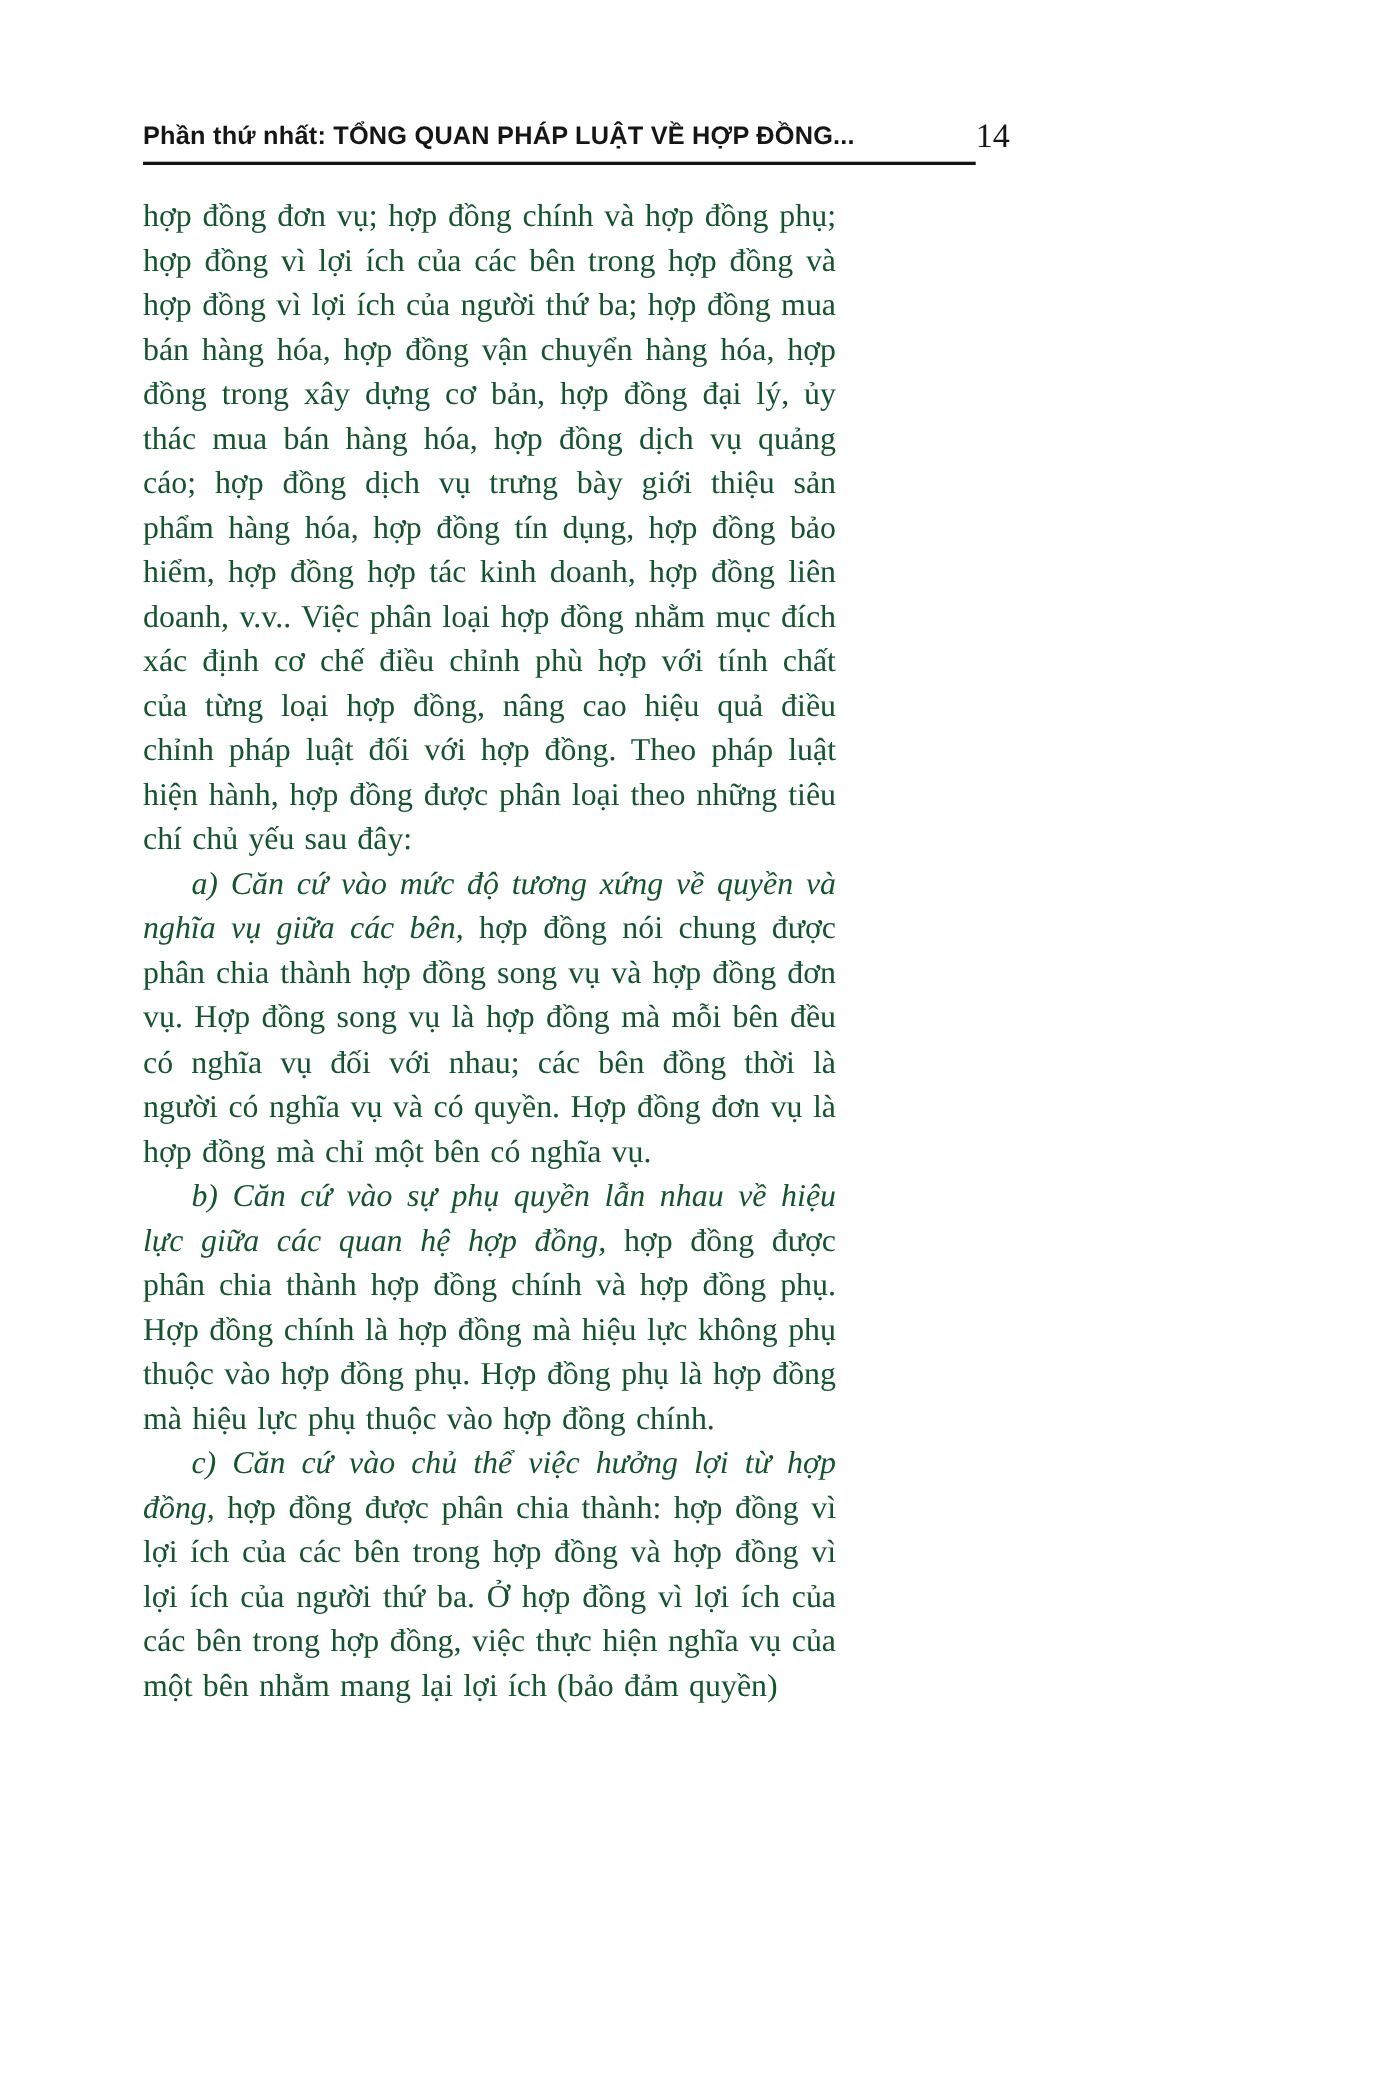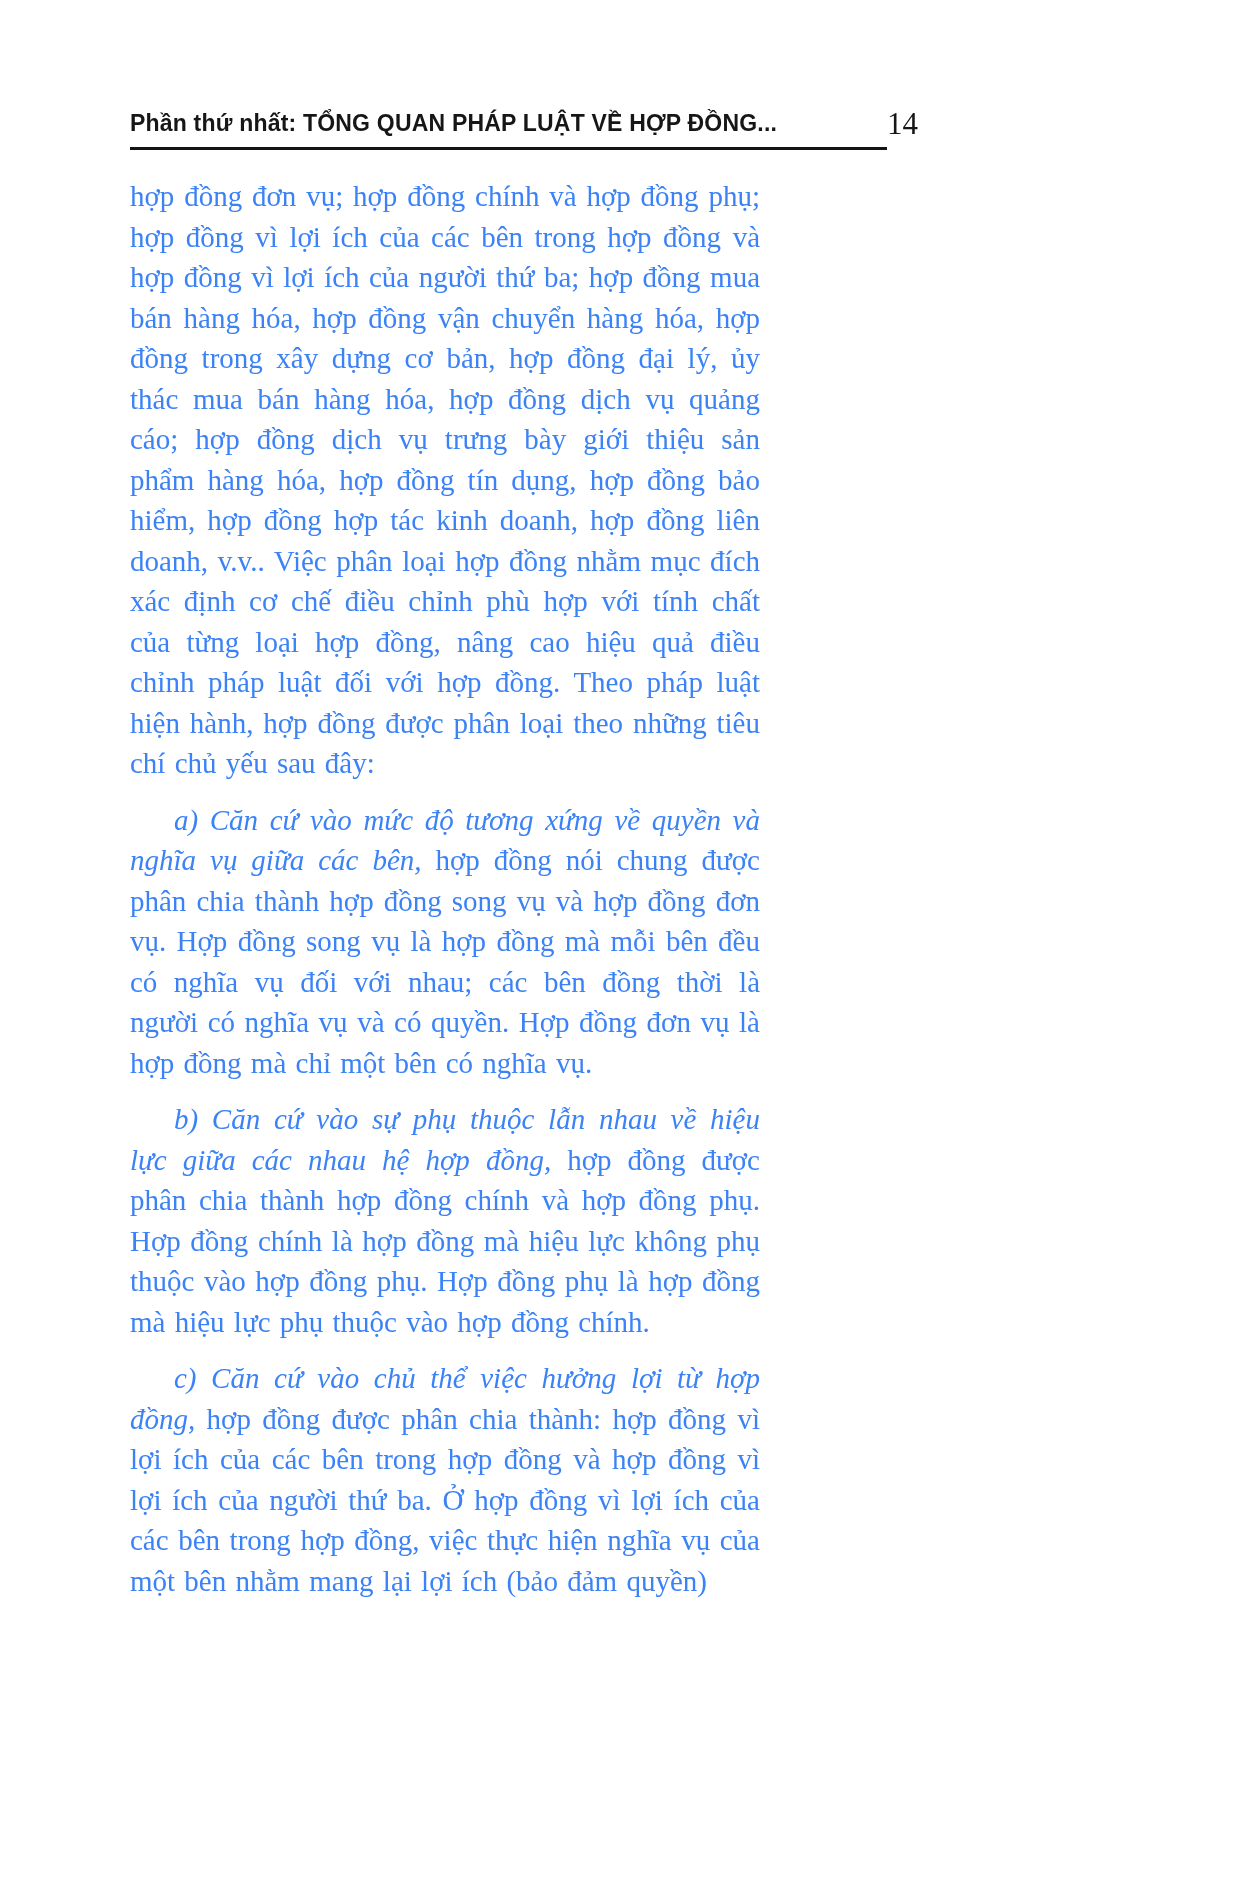--- a/index.html
+++ b/index.html
@@ -37,41 +37,40 @@
     font-family: "Liberation Serif", "DejaVu Serif", serif;
     font-size: 31px;
     color: #161616;
     padding-bottom: 8px;
   }
   .body-text {
     font-family: "Liberation Serif", "DejaVu Serif", serif;
     font-size: 29px;
     line-height: 40.5px;
     text-align: justify;
-    color: #3b82f6;
+    color: #14532d;
   }
   .para {
     margin: 0;
     word-spacing: 2px;
   }
   .para.indent {
     text-indent: 44px;
-    margin-top: 16px;
   }
   .it {
     font-style: italic;
   }
 </style>
 </head>
 <body>
 
 <div class="page">
   <div class="header">
     <div class="header-title">Phần thứ nhất: TỔNG QUAN PHÁP LUẬT VỀ HỢP ĐỒNG...</div>
     <div class="page-number">14</div>
   </div>
   <div class="body-text" id="paragraphs">
       <p class="para"><span>hợp đồng đơn vụ; hợp đồng chính và hợp đồng phụ; hợp đồng vì lợi ích của các bên trong hợp đồng và hợp đồng vì lợi ích của người thứ ba; hợp đồng mua bán hàng hóa, hợp đồng vận chuyển hàng hóa, hợp đồng trong xây dựng cơ bản, hợp đồng đại lý, ủy thác mua bán hàng hóa, hợp đồng dịch vụ quảng cáo; hợp đồng dịch vụ trưng bày giới thiệu sản phẩm hàng hóa, hợp đồng tín dụng, hợp đồng bảo hiểm, hợp đồng hợp tác kinh doanh, hợp đồng liên doanh, v.v.. Việc phân loại hợp đồng nhằm mục đích xác định cơ chế điều chỉnh phù hợp với tính chất của từng loại hợp đồng, nâng cao hiệu quả điều chỉnh pháp luật đối với hợp đồng. Theo pháp luật hiện hành, hợp đồng được phân loại theo những tiêu chí chủ yếu sau đây:</span></p>
       <p class="para indent"><span class="it">a) Căn cứ vào mức độ tương xứng về quyền và nghĩa vụ giữa các bên,</span><span> hợp đồng nói chung được phân chia thành hợp đồng song vụ và hợp đồng đơn vụ. Hợp đồng song vụ là hợp đồng mà mỗi bên đều có nghĩa vụ đối với nhau; các bên đồng thời là người có nghĩa vụ và có quyền. Hợp đồng đơn vụ là hợp đồng mà chỉ một bên có nghĩa vụ.</span></p>
-      <p class="para indent"><span class="it">b) Căn cứ vào sự phụ thuộc lẫn nhau về hiệu lực giữa các nhau hệ hợp đồng,</span><span> hợp đồng được phân chia thành hợp đồng chính và hợp đồng phụ. Hợp đồng chính là hợp đồng mà hiệu lực không phụ thuộc vào hợp đồng phụ. Hợp đồng phụ là hợp đồng mà hiệu lực phụ thuộc vào hợp đồng chính.</span></p>
+      <p class="para indent"><span class="it">b) Căn cứ vào sự phụ quyền lẫn nhau về hiệu lực giữa các quan hệ hợp đồng,</span><span> hợp đồng được phân chia thành hợp đồng chính và hợp đồng phụ. Hợp đồng chính là hợp đồng mà hiệu lực không phụ thuộc vào hợp đồng phụ. Hợp đồng phụ là hợp đồng mà hiệu lực phụ thuộc vào hợp đồng chính.</span></p>
       <p class="para indent"><span class="it">c) Căn cứ vào chủ thể việc hưởng lợi từ hợp đồng,</span><span> hợp đồng được phân chia thành: hợp đồng vì lợi ích của các bên trong hợp đồng và hợp đồng vì lợi ích của người thứ ba. Ở hợp đồng vì lợi ích của các bên trong hợp đồng, việc thực hiện nghĩa vụ của một bên nhằm mang lại lợi ích (bảo đảm quyền)</span></p>
     </div>
 </div>
 
 </body></html>

